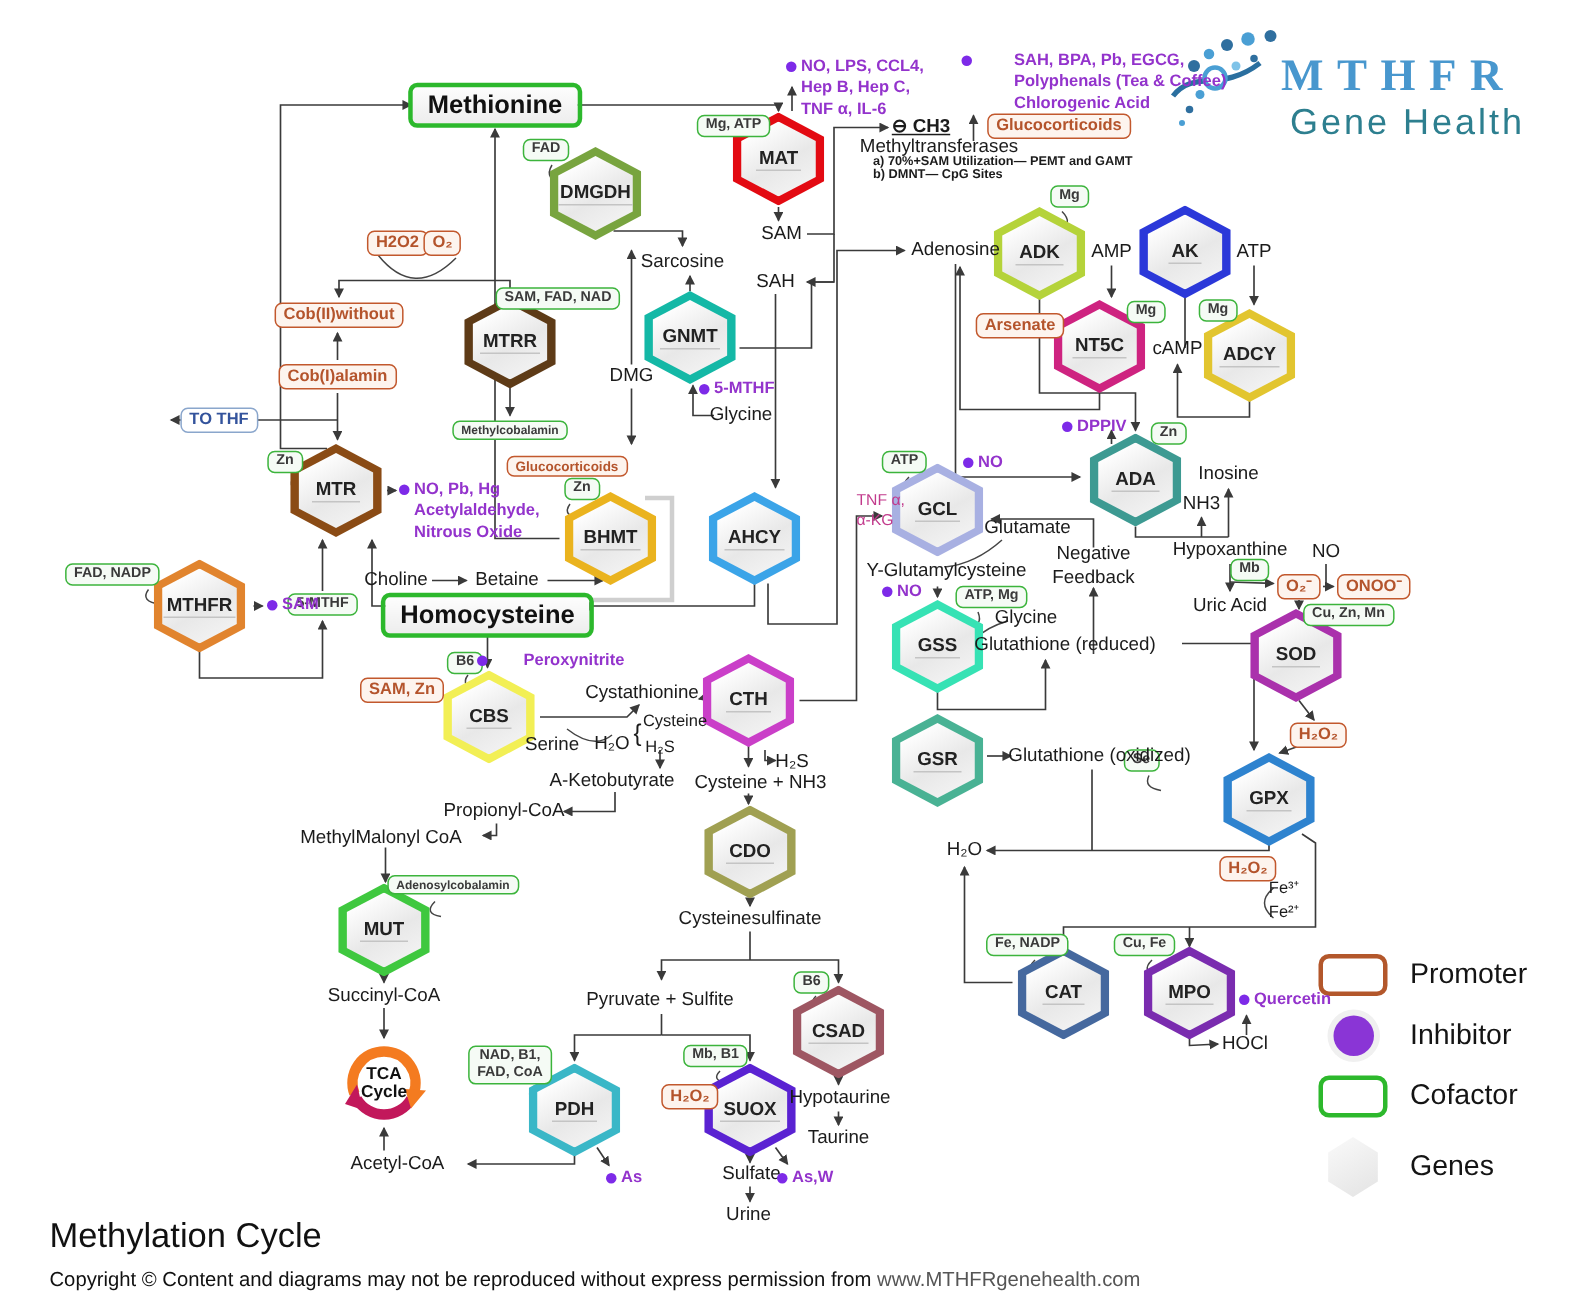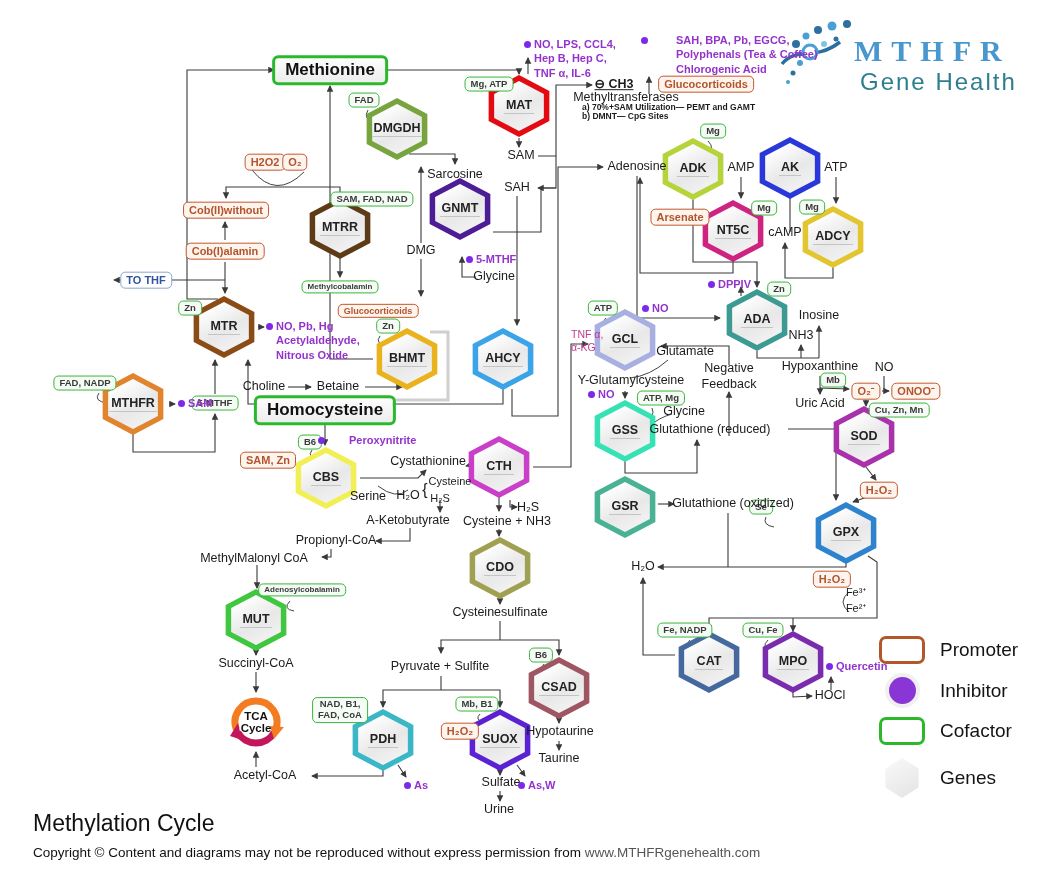--- a/index.html
+++ b/index.html
@@ -249,21 +249,21 @@
     <div class="hex" style="left: 486px; top: 75px; background: rgb(227, 10, 18);">
       <div class="hex-in">
         <span class="hex-label">MAT</span>
       </div>
     </div>
     <div class="hex" style="left: 307px; top: 197px; background: rgb(94, 59, 23);">
       <div class="hex-in">
         <span class="hex-label">MTRR</span>
       </div>
     </div>
-    <div class="hex" style="left: 427px; top: 178px; background: #4c1d95;">
+    <div class="hex" style="left: 427px; top: 194px; background: #14b8a6;">
       <div class="hex-in">
         <span class="hex-label">GNMT</span>
       </div>
     </div>
     <div class="hex" style="left: 191px; top: 296px; background: rgb(138, 75, 21);">
       <div class="hex-in">
         <span class="hex-label">MTR</span>
       </div>
     </div>
     <div class="hex" style="left: 100px; top: 373px; background: rgb(225, 132, 46);">
@@ -390,21 +390,21 @@
     <div class="box promoter" style="left: 866px; top: 391px;">O₂⁻</div>
     <div class="box promoter" style="left: 916px; top: 391px;">ONOO⁻</div>
     <div class="box promoter" style="left: 879px; top: 490px;">H₂O₂</div>
     <div class="box promoter" style="left: 832px; top: 579px;">H₂O₂</div>
     <div class="box promoter" style="left: 460px; top: 731px;">H₂O₂</div>
     <div class="box cofactor" style="left: 364px; top: 100px;">FAD</div>
     <div class="box cofactor" style="left: 489px; top: 84px;">Mg, ATP</div>
     <div class="box cofactor" style="left: 372px; top: 199px;">SAM, FAD, NAD</div>
     <div class="box cofactor" style="left: 340px; top: 287px; font-size: 8px;">Methylcobalamin</div>
     <div class="box cofactor" style="left: 190px; top: 308px;">Zn</div>
-    <div class="box cofactor" style="left: 85px; top: 383px;">FAD, NADP</div>
+    <div class="box cofactor" style="left: 75px; top: 383px;">FAD, NADP</div>
     <div class="box cofactor" style="left: 215px; top: 403px;">5-MTHF</div>
     <div class="box cofactor" style="left: 388px; top: 326px;">Zn</div>
     <div class="box cofactor" style="left: 310px; top: 442px;">B6</div>
     <div class="box cofactor" style="left: 603px; top: 308px;">ATP</div>
     <div class="box cofactor" style="left: 661px; top: 398px;">ATP, Mg</div>
     <div class="box cofactor" style="left: 779px; top: 289px;">Zn</div>
     <div class="box cofactor" style="left: 713px; top: 131px;">Mg</div>
     <div class="box cofactor" style="left: 764px; top: 208px;">Mg</div>
     <div class="box cofactor" style="left: 812px; top: 207px;">Mg</div>
     <div class="box cofactor" style="left: 833px; top: 380px;">Mb</div>

